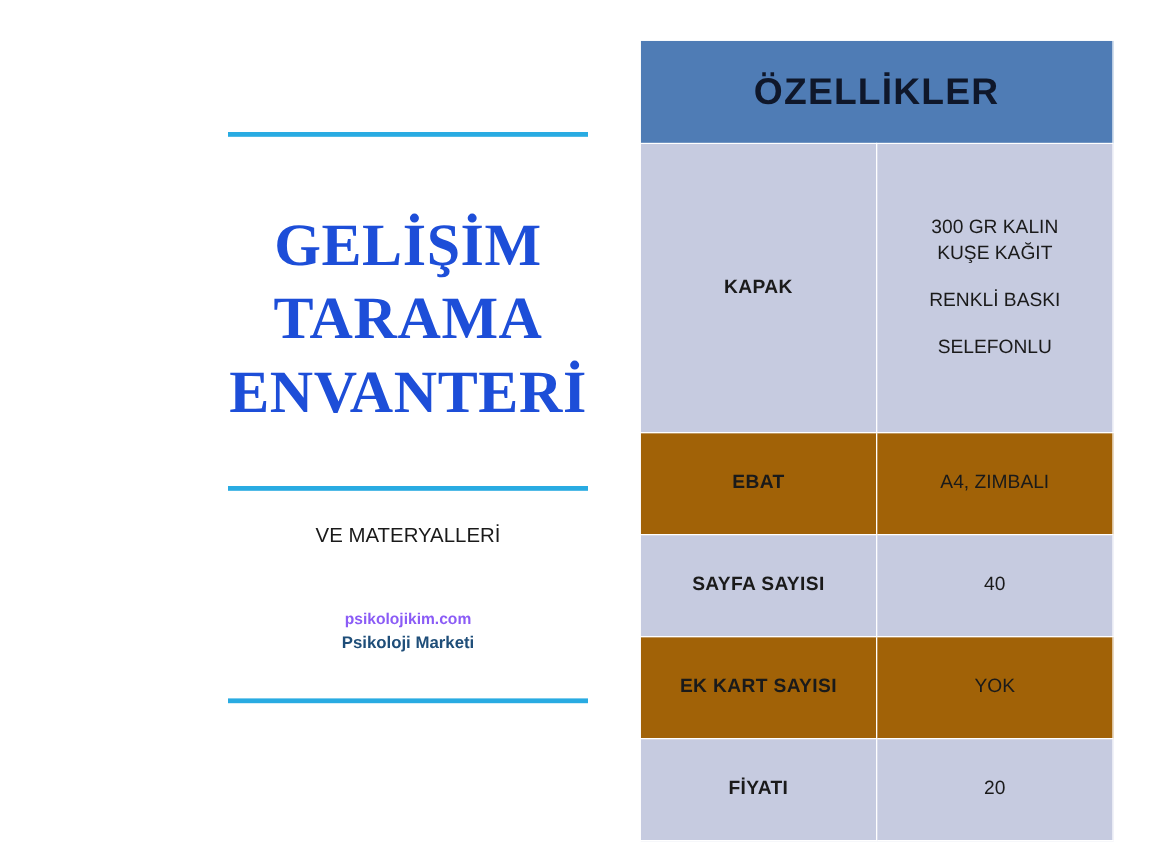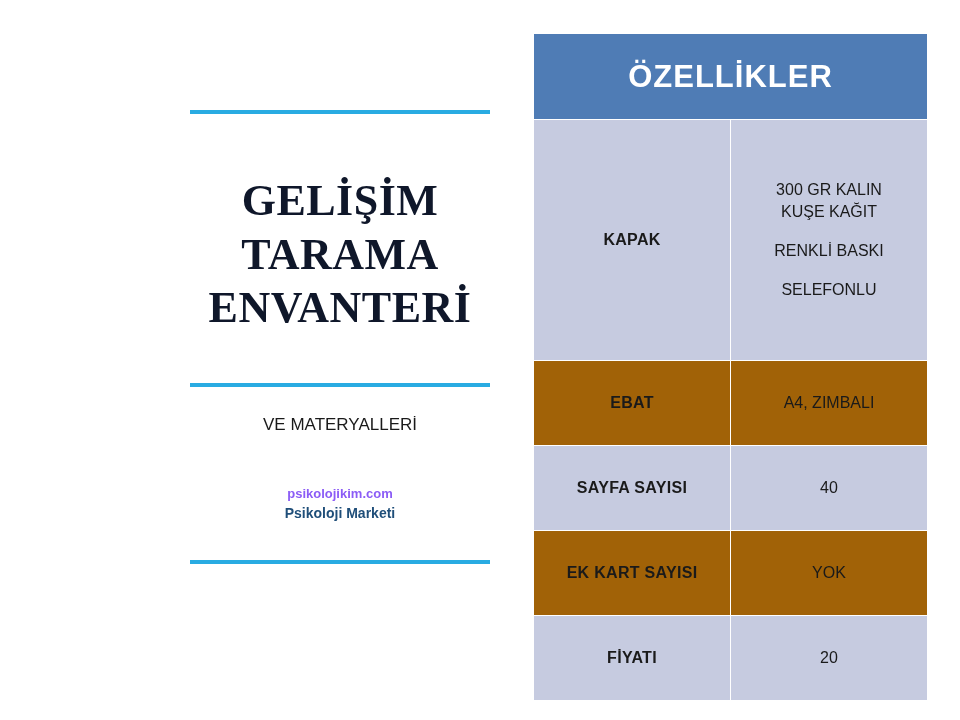--- a/index.html
+++ b/index.html
@@ -31,22 +31,22 @@
   .rule {
     background: #29ABE2;
     height: 4px;
     width: 300px;
     margin: 0 auto;
   }
   .rule-top { margin-bottom: 60px; }
   .title-block {
     font-family: "Liberation Serif", serif;
     font-weight: bold;
-    color: #0f172a;
-    font-size: 44px;
+    color: #1d4ed8;
+    font-size: 50px;
     line-height: 1.22;
     letter-spacing: 0.5px;
     margin-bottom: 48px;
   }
   .title-block div { white-space: nowrap; }
   .rule-mid { margin-bottom: 26px; }
   .subtitle {
     font-family: "Liberation Sans", sans-serif;
     font-size: 17px;
     color: #1a1a1a;
@@ -76,21 +76,21 @@
     top: 33px;
     width: 395px;
   }
   table.spec {
     border-collapse: collapse;
     width: 395px;
     table-layout: fixed;
   }
   table.spec th.header {
     background: #4F7CB5;
-    color: #ffffff;
+    color: #0f172a;
     font-size: 31px;
     font-weight: bold;
     letter-spacing: 1px;
     height: 83px;
     vertical-align: middle;
     border: 1px solid #ffffff;
   }
   table.spec td {
     border: 1px solid #ffffff;
     text-align: center;

